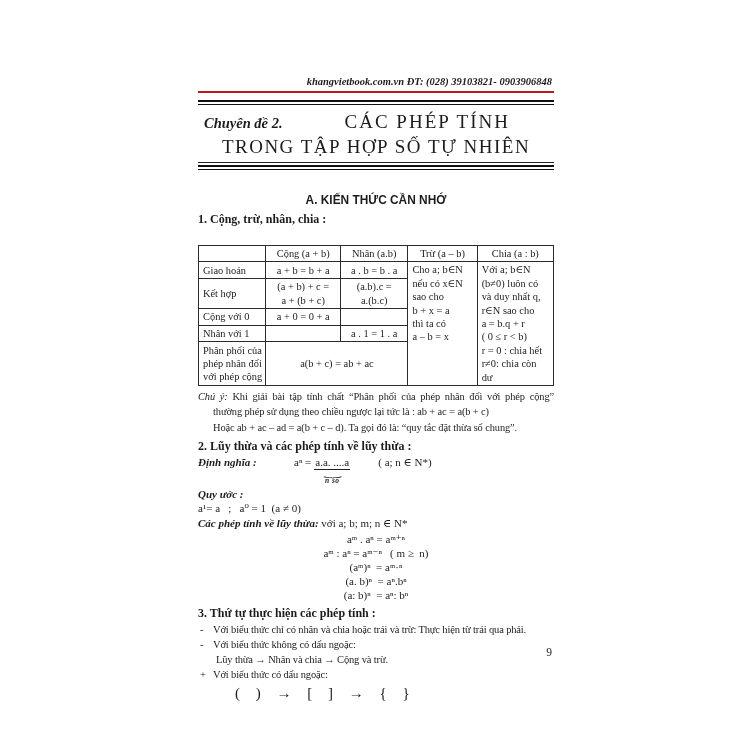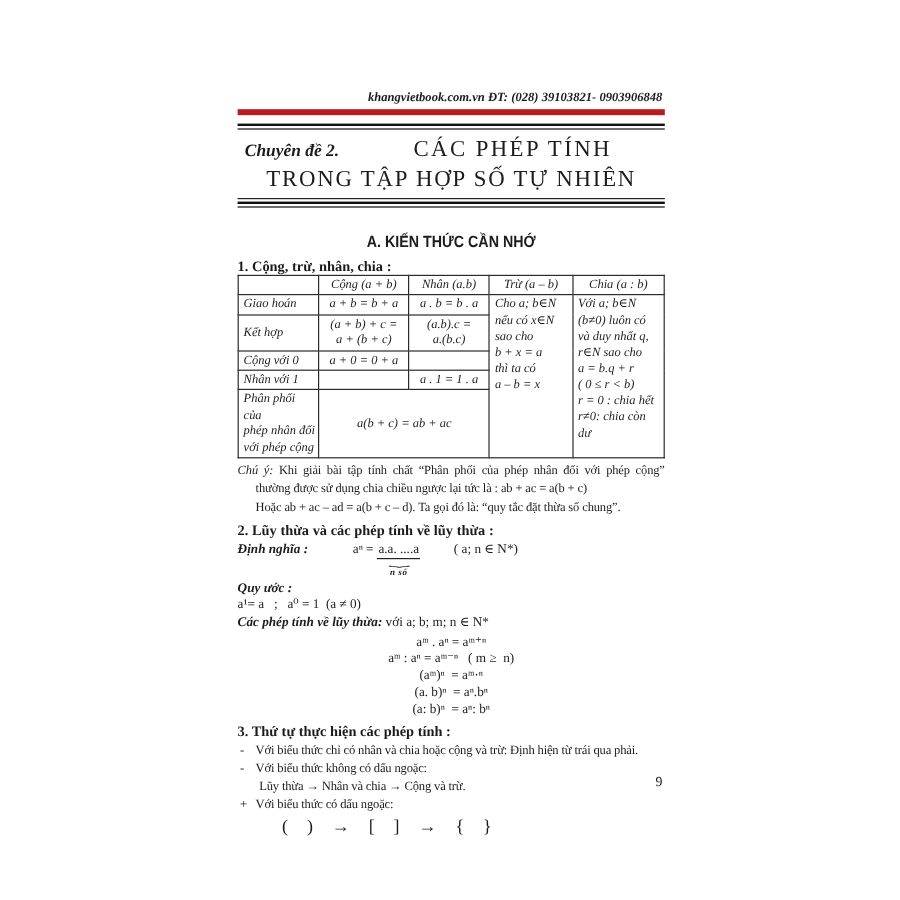--- a/index.html
+++ b/index.html
@@ -8,42 +8,42 @@
     font-family:"Liberation Serif","DejaVu Serif","DejaVu Sans",serif;
     color:#1c1c1c;
   }
   .content{
     position:absolute;left:198px;top:0;width:356px;
   }
   
   .running-head{
     margin-top:76px;text-align:right;font-style:italic;font-weight:bold;
     font-size:10.5px;letter-spacing:0px;padding:0 2px 4px 0;
-    border-bottom:5px solid #b91c1c;
+    border-bottom:2px solid #b91c1c;
   }
   .double-rule{height:2px;border-top:2px solid #111;border-bottom:1px solid #111;}
   .rule-top{margin-top:7px;}
   .rule-bottom{margin-top:2px;}
   
   .title-block{padding:6px 0 2px 0;border-bottom:1px solid #222;}
   .title-row1{display:flex;align-items:baseline;padding-left:6px;line-height:22px;gap:32px;}
   .title-label{font-style:italic;font-weight:bold;font-size:14.5px;white-space:nowrap;}
   .title-main{font-size:19px;letter-spacing:2px;margin-left:30px;white-space:nowrap;}
   .title-row2{font-size:19px;letter-spacing:1.5px;text-align:center;margin-top:3px;
     line-height:20px;padding-bottom:3px;white-space:nowrap;}
   
   .section-a{margin-top:20px;text-align:center;}
   .section-a span{
     display:inline-block;font-family:"Liberation Sans","DejaVu Sans",sans-serif;
     font-weight:bold;font-size:13.5px;letter-spacing:0px;transform:scaleX(0.88);
   }
   .part-heading{font-weight:bold;font-size:12px;margin-top:5px;line-height:13px;}
   
-  table{width:100%;border-collapse:collapse;margin-top:0;
-    font-size:10.4px;line-height:13.4px;font-style:italic;}
+  table{width:100%;border-collapse:collapse;margin-top:19px;
+    font-size:10.4px;line-height:13.4px;}
   th,td{border:1px solid #2b2b2b;padding:1px 2px;font-weight:normal;vertical-align:middle;}
   th{text-align:center;}
   td.lbl{text-align:left;padding-left:4px;}
   td.ctr{text-align:center;}
   td.top{vertical-align:top;text-align:left;padding-left:4px;padding-top:1px;}
   .pre{white-space:pre-line;}
   
   .note{margin-top:3px;font-size:10.4px;line-height:15.3px;letter-spacing:-0.1px;}
   .note-line1{text-align:justify;text-align-last:justify;white-space:nowrap;}
   .note-label{font-weight:normal;font-style:italic;}
@@ -158,21 +158,21 @@
       <td class="lbl pre">Phân phối của
 phép nhân đối
 với phép cộng</td>
       <td class="ctr" colspan="2">a(b + c) = ab + ac</td>
     </tr>
   </tbody>
     </table>
 
   <div class="note">
     <div class="note-line1"><span class="note-label">Chú ý:</span><span> Khi giải bài tập tính chất “Phân phối của phép nhân đối với phép cộng”</span></div>
-    <div class="note-cont">thường được sử dụng chia chiều ngược lại tức là : ab + ac = a(b + c)</div>
+    <div class="note-cont">thường phép sử dụng theo chiều ngược lại tức là : ab + ac = a(b + c)</div>
     <div class="note-cont">Hoặc ab + ac – ad = a(b + c – d). Ta gọi đó là: “quy tắc đặt thừa số chung”.</div>
   </div>
 
   <div class="part-heading">2. Lũy thừa và các phép tính về lũy thừa :</div>
 
   <div class="dn-row">
     <span class="dn-label">Định nghĩa :</span>
     <span class="lhs">aⁿ =</span>
     <span class="expansion-stack">
       <span class="expansion-text">a.a. ....a</span>
@@ -197,21 +197,21 @@
     <div class="formula">(aᵐ)ⁿ  = aᵐ·ⁿ</div>
     <div class="formula">(a. b)ⁿ  = aⁿ.bⁿ</div>
     <div class="formula">(a: b)ⁿ  = aⁿ: bⁿ</div>
   </div>
 
   <div class="part-heading">3. Thứ tự thực hiện các phép tính :</div>
 
   <div class="items">
     <div class="item">
       <span class="bullet">-</span>
-      <span class="item-text">Với biểu thức chỉ có nhân và chia hoặc cộng và trừ: Định hiện từ trái qua phải.</span>
+      <span class="item-text">Với biểu thức chỉ có nhân và chia hoặc trái và trừ: Thực hiện từ trái qua phải.</span>
     </div>
     <div class="item">
       <span class="bullet">-</span>
       <span class="item-text">Với biểu thức  không có dấu ngoặc:</span>
     </div>
     <div class="item item-indent">
       <span class="bullet"></span>
       <span class="item-text">Lũy thừa  →  Nhân và chia  →  Cộng và trừ.</span>
     </div>
     <div class="item">

